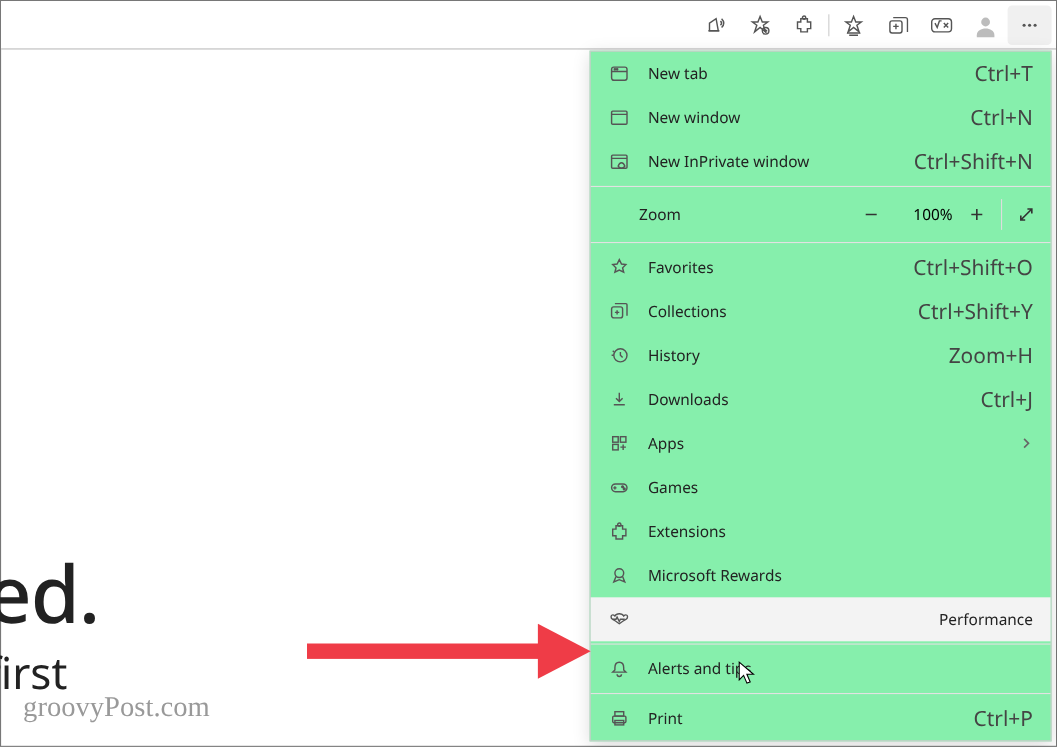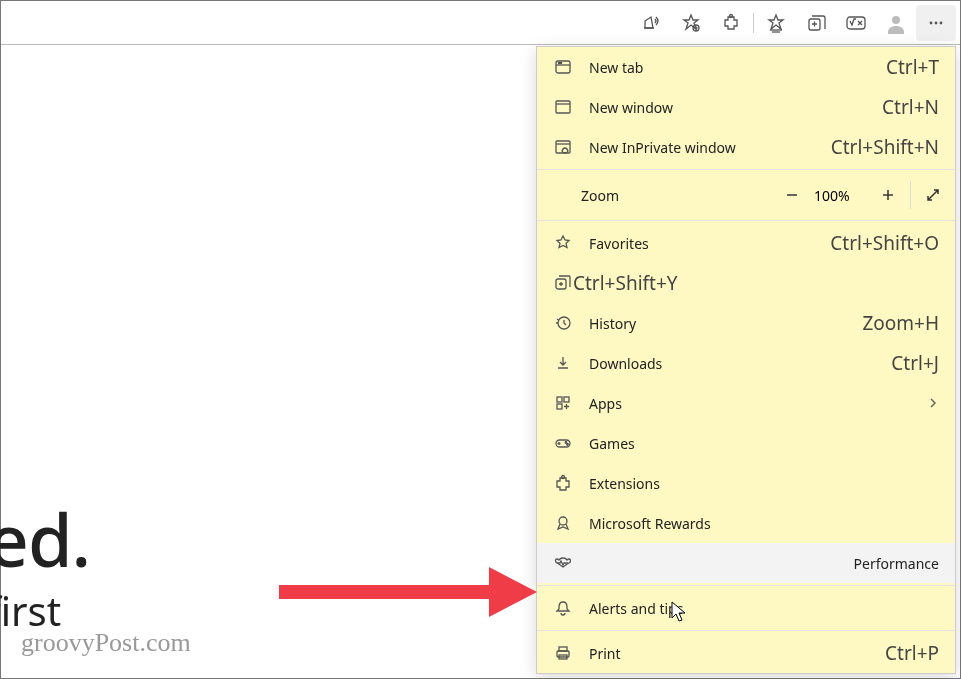--- a/index.html
+++ b/index.html
@@ -7,32 +7,32 @@
   .frame { position: relative; width: 961px; height: 679px; border: 1px solid #777; background: #fff; }
   .topbar { position: relative; height: 44px; border-bottom: 1px solid #bbb; background: #fff; }
   .toolbar { position: absolute; right: 4px; top: 4px; height: 36px; display: flex; align-items: center; }
   .tbtn { width: 40px; height: 36px; display: flex; align-items: center; justify-content: center; color: #555; border-radius: 4px; cursor: pointer; }
   .tbtn.menu { background: #f0f0f0; color: #555; }
   .tsep { width: 1px; height: 20px; background: #ccc; margin: 0 2px; }
   .content { position: absolute; left: 0; top: 45px; right: 0; bottom: 0; }
   .big { position: absolute; left: -40px; bottom: 90px; font-size: 72px; font-weight: 500; color: #222; letter-spacing: -1px; }
   .med { position: absolute; left: -14px; bottom: 40px; font-size: 40px; font-weight: 400; color: #222; }
   .watermark { position: absolute; left: 20px; bottom: 20px; font-size: 26px; color: #999; font-family: Georgia, serif; text-align: right; }
-  .menu-panel { position: absolute; right: 4px; top: 45px; width: 420px; background: #fef9c3; border: 1px solid #ccc; box-shadow: 0 4px 16px rgba(0,0,0,0.15); z-index: 10; }
+  .menu-panel { position: absolute; right: 4px; top: 45px; width: 420px; background: #86efac; border: 1px solid #ccc; box-shadow: 0 4px 16px rgba(0,0,0,0.15); z-index: 10; }
   .mi { display: flex; align-items: center; height: 40px; padding: 0 16px; cursor: pointer; font-size: 14px; color: #222; }
   .mi.hover { background: #f3f3f3; text-align: right; }
   .mi .ic { width: 20px; display: flex; justify-content: center; color: #555; }
   .mi .lbl { margin-left: 16px; flex: 1; }
   .mi .sc { font-size: 19px; color: #444; text-align: center; }
   .mi .chev { color: #666; }
   .sep { height: 1px; background: #e2e2e2; margin: 2px 0; }
   .zoom-row { display: flex; align-items: center; height: 46px; padding-left: 8px; }
   .zoom-row .zlbl { margin-left: 36px; font-size: 14px; color: #222; flex: 1; }
   .zbtn { width: 44px; height: 46px; display: flex; align-items: center; justify-content: center; color: #333; cursor: pointer; font-size: 18px; }
-  .zval { width: 52px; text-align: left; font-size: 14px; }
+  .zval { width: 52px; text-align: right; font-size: 14px; }
   .zoom-sep { width: 1px; height: 28px; background: #ddd; }
   .arrow { position: absolute; z-index: 20; }
   .cursor { position: absolute; z-index: 30; }
   svg { display: block; }
 </style>
 </head>
 <body>
 
 <div class="frame">
 
@@ -169,20 +169,21 @@
       <span class="sc">Ctrl+Shift+O</span>
     </div>
     <div class="mi">
       <span class="ic">
         <svg width="18" height="18" viewBox="0 0 18 18" fill="none" stroke="currentColor" stroke-width="1.3">
             <rect x="2" y="5" width="10" height="10" rx="2"></rect>
             <path d="M5 2h10a1 1 0 0 1 1 1v10"></path>
             <path d="M7 8v4M5 10h4"></path>
           </svg>
       </span>
+      <span class="lbl">Collections</span>
       <span class="sc">Ctrl+Shift+Y</span>
     </div>
     <div class="mi">
       <span class="ic">
         <svg width="18" height="18" viewBox="0 0 18 18" fill="none" stroke="currentColor" stroke-width="1.3">
             <circle cx="10" cy="9" r="6"></circle>
             <path d="M10 6v3l2 2M4 9H2M3 5l1.5 1"></path>
           </svg>
       </span>
       <span class="lbl">History</span>

